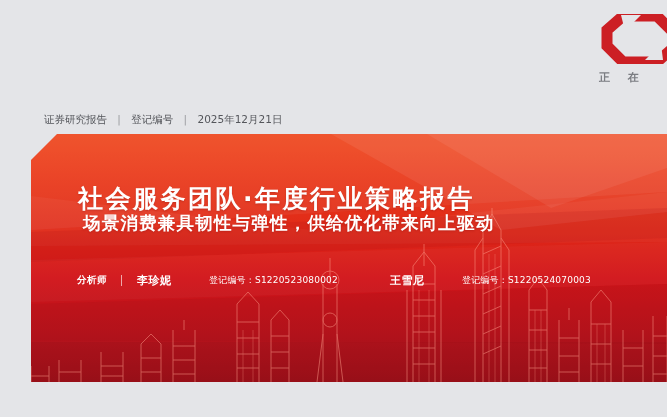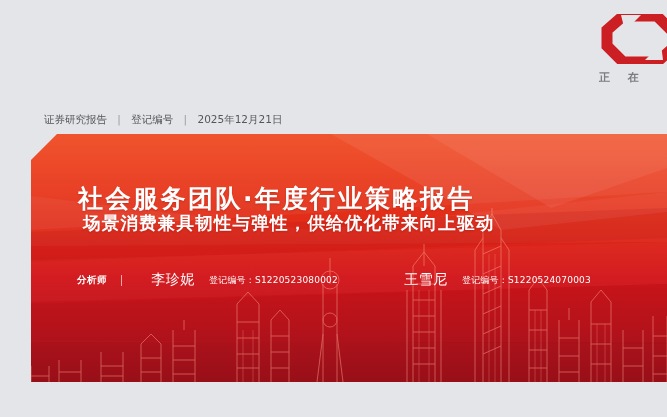--- a/index.html
+++ b/index.html
@@ -147,25 +147,24 @@
     width: 1px;
     height: 11px;
     background: rgba(255,255,255,.62);
     margin-right: 15px;
   }
   .an-divider.ghost {
     background: transparent;
   }
   .an-name {
     width: 72px;
-    font-size: 14px;
-    font-weight: normal;
+    font-size: 11px;
+    font-weight: bold;
     color: #ffffff;
     letter-spacing: .5px;
-    text-align: center;
   }
   .an-reg {
     font-size: 9px;
     color: #ffffff;
     letter-spacing: .2px;
   }
   .an-gap {
     width: 52px;
   }
 </style>

